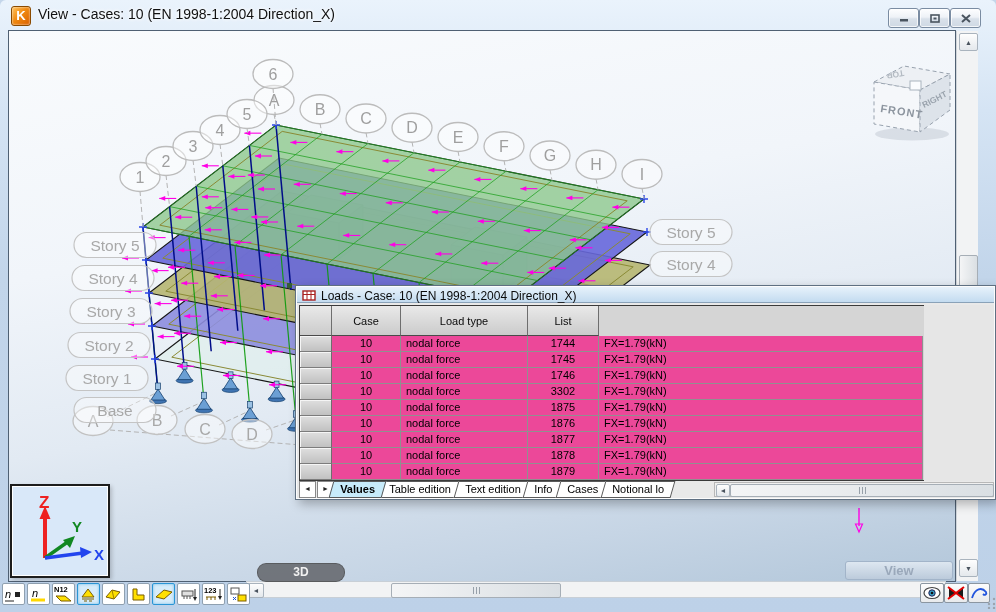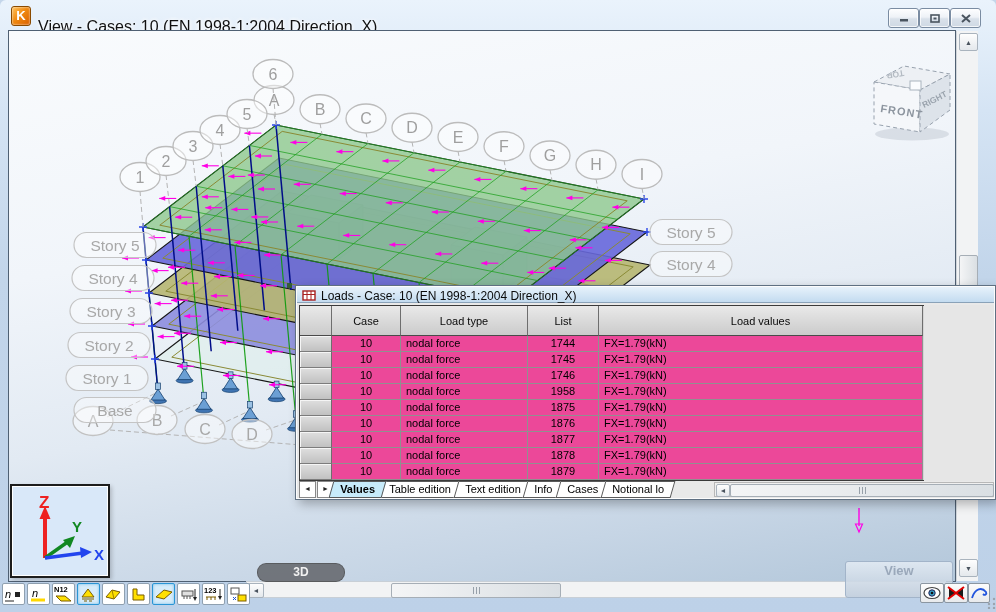--- a/index.html
+++ b/index.html
@@ -9,21 +9,21 @@
   svg{font-family:"Liberation Sans",sans-serif}
 
   
   #win{left:0;top:0;width:996px;height:612px;border-radius:6px 6px 0 0;
        background:linear-gradient(180deg,#eaf3fc 0%,#d5e4f4 18%,#c2d5ea 45%,#bdd1e8 100%);}
   #titlebar{left:0;top:0;width:996px;height:30px}
   #app-icon{left:11px;top:6px;width:18px;height:18px;border:1px solid #8a4a00;border-radius:3px;
        background:linear-gradient(135deg,#ffc35e 0%,#f08a12 45%,#d95f00 100%);
        color:#fff;font-weight:bold;font-size:13px;text-align:center;line-height:17px;
        box-shadow:inset 0 0 2px #fff}
-  #title-text{left:38px;top:12px;height:30px;line-height:29px;font-size:16px;color:#111;
+  #title-text{left:38px;top:0;height:30px;line-height:29px;font-size:14px;color:#111;
        text-shadow:0 0 4px #fff,0 0 4px #fff}
   .winbtn{top:8px;width:29px;height:18px;border:1px solid #7a8ca2;border-radius:3px;
        background:linear-gradient(180deg,#fdfeff 0%,#eef2f7 45%,#d9e1ea 55%,#cfd9e4 100%);
        box-shadow:inset 0 0 0 1px rgba(255,255,255,.75);display:flex;align-items:center;justify-content:center}
   #btn-min{left:888px}#btn-restore{left:919px}#btn-close{left:950px}
 
   
   #view3d{left:8px;top:30px;width:948px;height:552px;border:1px solid #4f6073;box-sizing:border-box;
        background:linear-gradient(170deg,#f9fbfd 0%,#f1f5fa 35%,#e2eaf3 60%,#c6d5e5 85%,#b3c7da 100%);}
   #model{left:0;top:0}
@@ -49,21 +49,21 @@
 
   
   #viewcube{left:858px;top:46px;width:108px;height:98px}
 
   
   .pill{position:absolute;height:17px;background:rgba(95,98,102,.83);border:1px solid rgba(60,60,60,.45);
        border-radius:9px;color:#f1f1f1;font-size:12px;font-weight:bold;line-height:16px}
   #pill-3d{left:257px;top:563px;width:86px;text-align:center}
   #pill-z{left:347px;top:563px;width:294px;padding-left:14px;box-sizing:border-box}
   #pill-z .arrows{position:absolute;right:34px;top:1px;color:#d6d6d6;font-size:9px;letter-spacing:6px}
-  #viewbtn{left:845px;top:561px;width:108px;height:37px;border:1px solid #a2b4c9;border-radius:3px;
+  #viewbtn{left:845px;top:561px;width:108px;height:19px;border:1px solid #a2b4c9;border-radius:3px;
        background:linear-gradient(180deg,rgba(228,236,244,.85),rgba(189,203,219,.85));
        color:#9aa8ba;font-size:13px;font-weight:bold;text-align:center;line-height:18px;box-sizing:border-box}
 
   
   #ann-kn{left:874px;top:488px;color:#fb0000;font-size:12px;font-weight:bold}
   #ann-case{left:398px;top:530px;width:590px;text-align:right;color:#fb0000;font-size:16px;font-weight:bold;white-space:nowrap}
 
   
   #loads{left:295px;top:285px;width:701px;height:215px;background:#e9e9e9;border:1px solid #5f7082;box-sizing:border-box;
        box-shadow:inset 0 0 0 1px rgba(255,255,255,.85),4px 4px 10px rgba(0,0,0,.28)}
@@ -630,21 +630,20 @@
       <line x1="1" y1="4.5" x2="13" y2="4.5" stroke="#a82020"></line>
         <line x1="5" y1="1" x2="5" y2="10" stroke="#a82020"></line>
         <line x1="9" y1="1" x2="9" y2="10" stroke="#a82020"></line>
     </svg>
     <div id="ltable" class="abs">
       <div class="lhdr">
           <div class="hcell w-sel"></div>
           <div class="hcell w-case">Case</div>
           <div class="hcell w-type">Load type</div>
           <div class="hcell w-list">List</div>
-          <div class="hcell w-val">Load values</div>
         </div>
       <div>
           <div class="lrow">
             <div class="selcell w-sel"></div>
             <div class="dcell w-case t-center">10</div>
             <div class="dcell w-type t-left">nodal force</div>
             <div class="dcell w-list t-center">1744</div>
             <div class="dcell w-val t-left">FX=1.79(kN)</div>
           </div>
           <div class="lrow">
@@ -658,21 +657,21 @@
             <div class="selcell w-sel"></div>
             <div class="dcell w-case t-center">10</div>
             <div class="dcell w-type t-left">nodal force</div>
             <div class="dcell w-list t-center">1746</div>
             <div class="dcell w-val t-left">FX=1.79(kN)</div>
           </div>
           <div class="lrow">
             <div class="selcell w-sel"></div>
             <div class="dcell w-case t-center">10</div>
             <div class="dcell w-type t-left">nodal force</div>
-            <div class="dcell w-list t-center">1958</div>
+            <div class="dcell w-list t-center">3302</div>
             <div class="dcell w-val t-left">FX=1.79(kN)</div>
           </div>
           <div class="lrow">
             <div class="selcell w-sel"></div>
             <div class="dcell w-case t-center">10</div>
             <div class="dcell w-type t-left">nodal force</div>
             <div class="dcell w-list t-center">1875</div>
             <div class="dcell w-val t-left">FX=1.79(kN)</div>
           </div>
           <div class="lrow">

